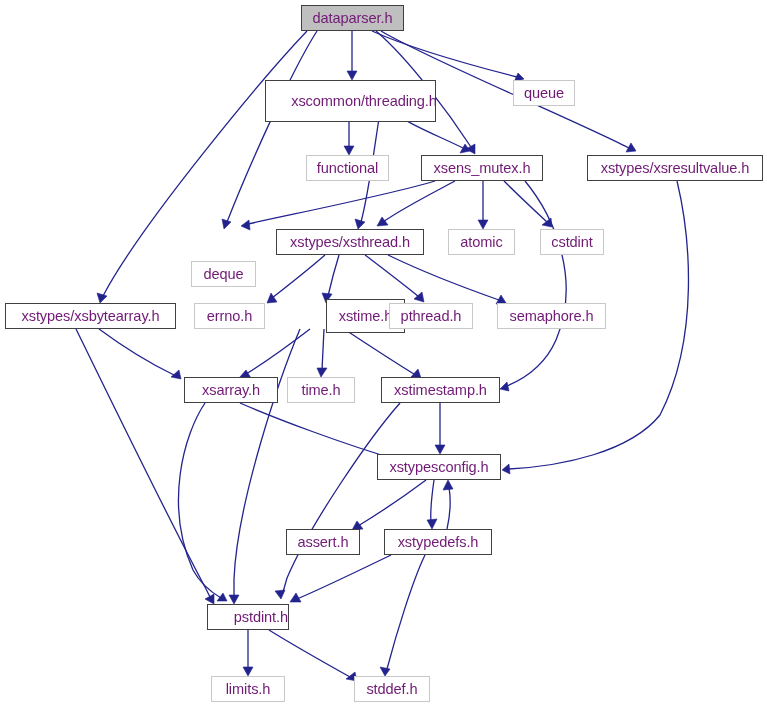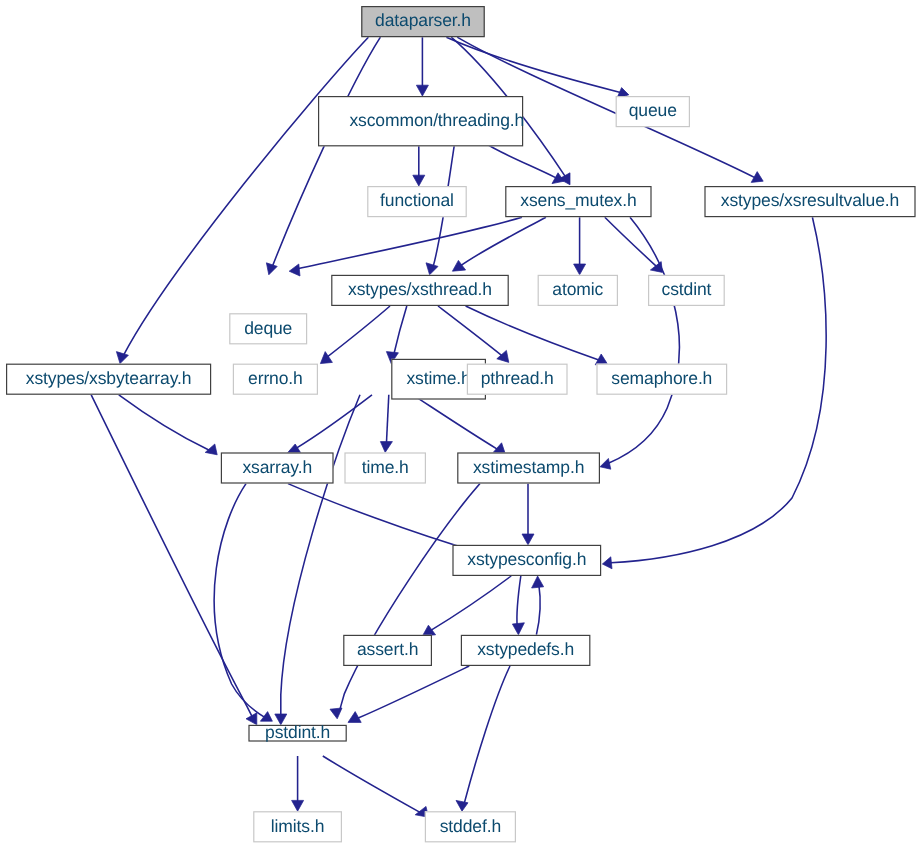--- a/index.html
+++ b/index.html
@@ -36,21 +36,21 @@
     stroke-width: 0.6;
   }
   .node {
     position: absolute;
     box-sizing: border-box;
     display: flex;
     align-items: center;
     justify-content: center;
     font-size: 14.6px;
     line-height: 1;
-    color: #0c4a6e;
+    color: #701a75;
     white-space: nowrap;
     letter-spacing: -0.1px;
   }
   .node.style-root {
     background: #bfbfbf;
     border: 1.3px solid #404040;
   }
   .node.style-strong {
     background: #ffffff;
     border: 1.3px solid #404040;
@@ -271,21 +271,21 @@
       </div>
       <div class="node style-strong" style="left: 377px; top: 454px; width: 124px; height: 26px;">
         <span class="node-label">xstypesconfig.h</span>
       </div>
       <div class="node style-strong" style="left: 286px; top: 529px; width: 74px; height: 26px;">
         <span class="node-label">assert.h</span>
       </div>
       <div class="node style-strong" style="left: 384px; top: 529px; width: 108px; height: 26px;">
         <span class="node-label">xstypedefs.h</span>
       </div>
-      <div class="node style-strong" style="left: 207px; top: 604px; width: 82px; height: 14px;">
+      <div class="node style-strong" style="left: 207px; top: 604px; width: 82px; height: 26px; justify-content: flex-end;">
         <span class="node-label">pstdint.h</span>
       </div>
       <div class="node style-plain" style="left: 211px; top: 676px; width: 74px; height: 26px;">
         <span class="node-label">limits.h</span>
       </div>
       <div class="node style-plain" style="left: 354px; top: 676px; width: 76px; height: 26px;">
         <span class="node-label">stddef.h</span>
       </div>
     </div>
 </div>

